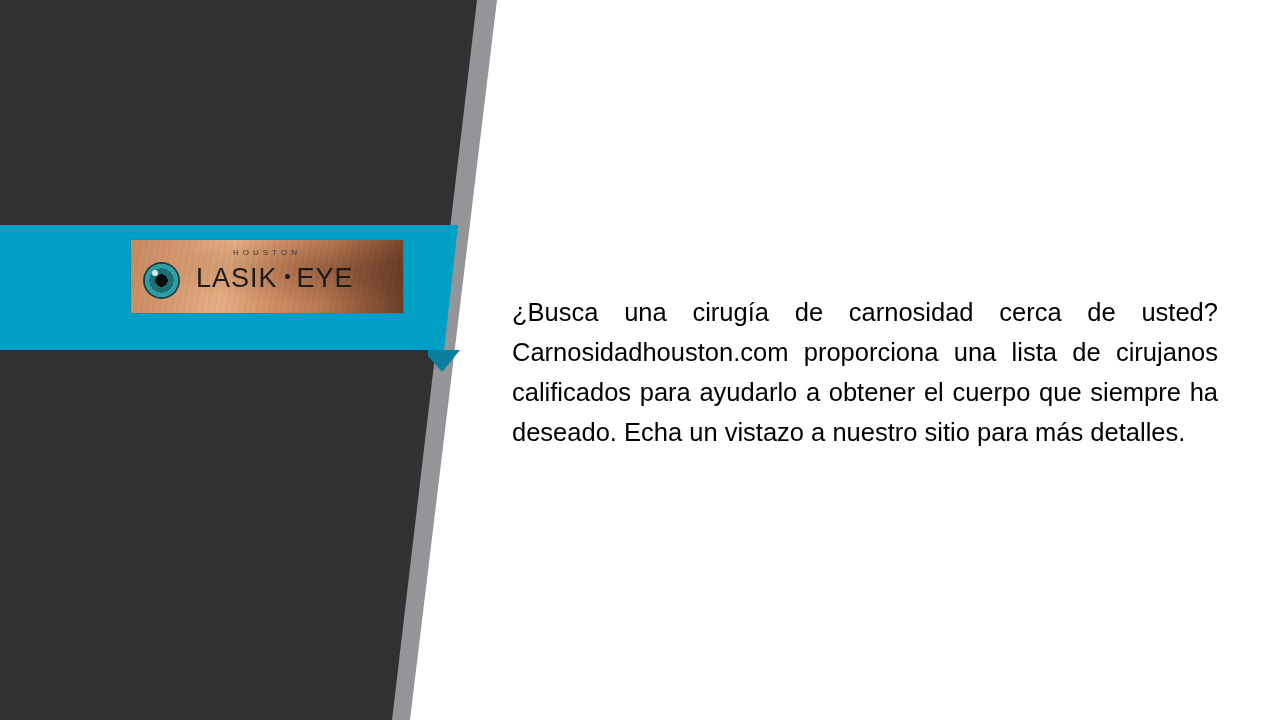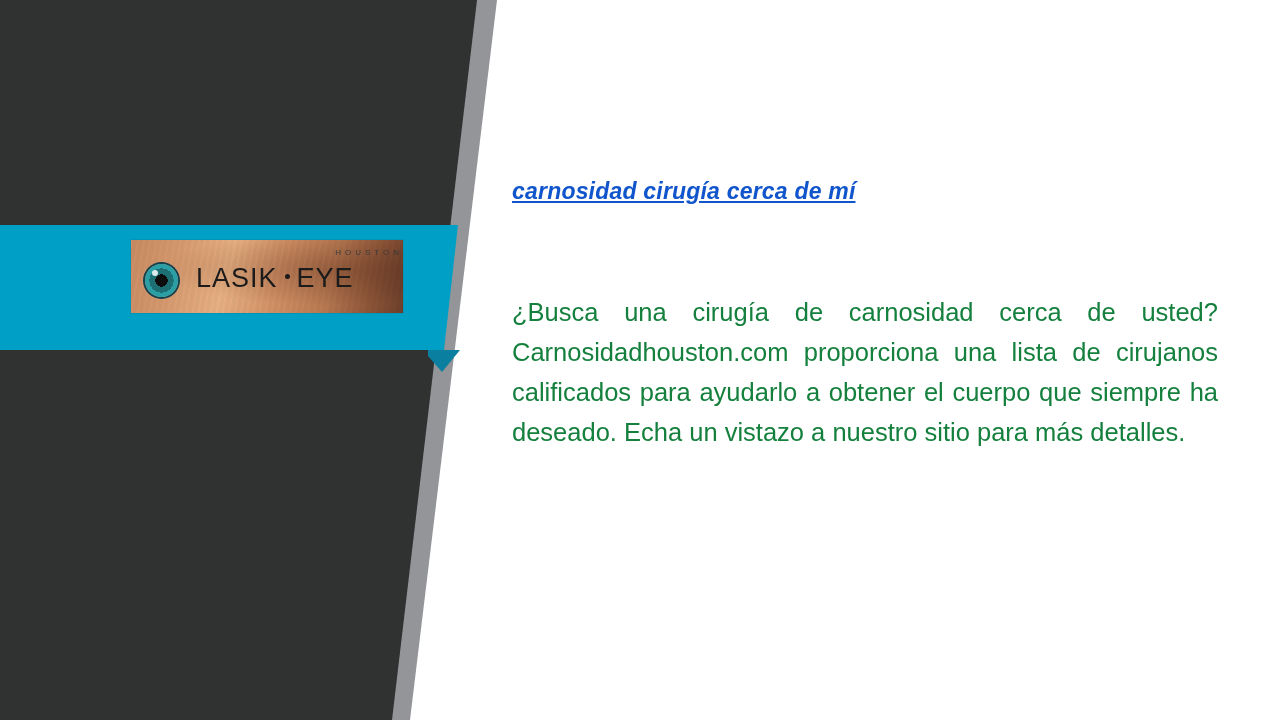--- a/index.html
+++ b/index.html
@@ -83,21 +83,21 @@
       repeating-linear-gradient(100deg, rgba(255,255,255,0.10) 0 2px, rgba(0,0,0,0.045) 2px 6px),
       radial-gradient(ellipse at 74% 40%, rgba(80,40,25,0.55) 0%, rgba(80,40,25,0) 60%);
     mix-blend-mode: multiply;
     opacity: .55;
   }
   .logo-houston {
     position: absolute;
     top: 8px;
     left: 0;
     width: 100%;
-    text-align: right;
+    text-align: center;
     font-size: 8px;
     letter-spacing: 4px;
     color: #3b3b3b;
     font-family: "Liberation Sans", sans-serif;
   }
   .logo-eye {
     position: absolute;
     left: 14px;
     top: 24px;
     width: 33px;
@@ -154,21 +154,21 @@
     text-decoration: underline;
     letter-spacing: .2px;
   }
   .body-text {
     position: absolute;
     top: 292px;
     left: 0;
     width: 706px;
     font-size: 25.5px;
     line-height: 40px;
-    color: #15803d;
+    color: #000000;
     text-align: justify;
     text-justify: inter-word;
   }
   .body-text p { margin: 0; }
 </style>
 </head>
 <body>
 
 <div class="slide">
 
@@ -179,19 +179,18 @@
 
   <div class="logo-box">
     <div class="logo-houston">HOUSTON</div>
     <div class="logo-eye"></div>
     <div class="logo-word">
       <span>LASIK</span><span class="logo-dot"></span><span>EYE</span>
     </div>
   </div>
 
   <div class="content">
-    <div class="headline">carnosidad cirugía cerca de mí</div>
     <div class="body-text">
       <p>¿Busca una cirugía de carnosidad cerca de usted? Carnosidadhouston.com proporciona una lista de cirujanos calificados para ayudarlo a obtener el cuerpo que siempre ha deseado. Echa un vistazo a nuestro sitio para más detalles.</p>
     </div>
   </div>
 
 </div>
 
 </body></html>

